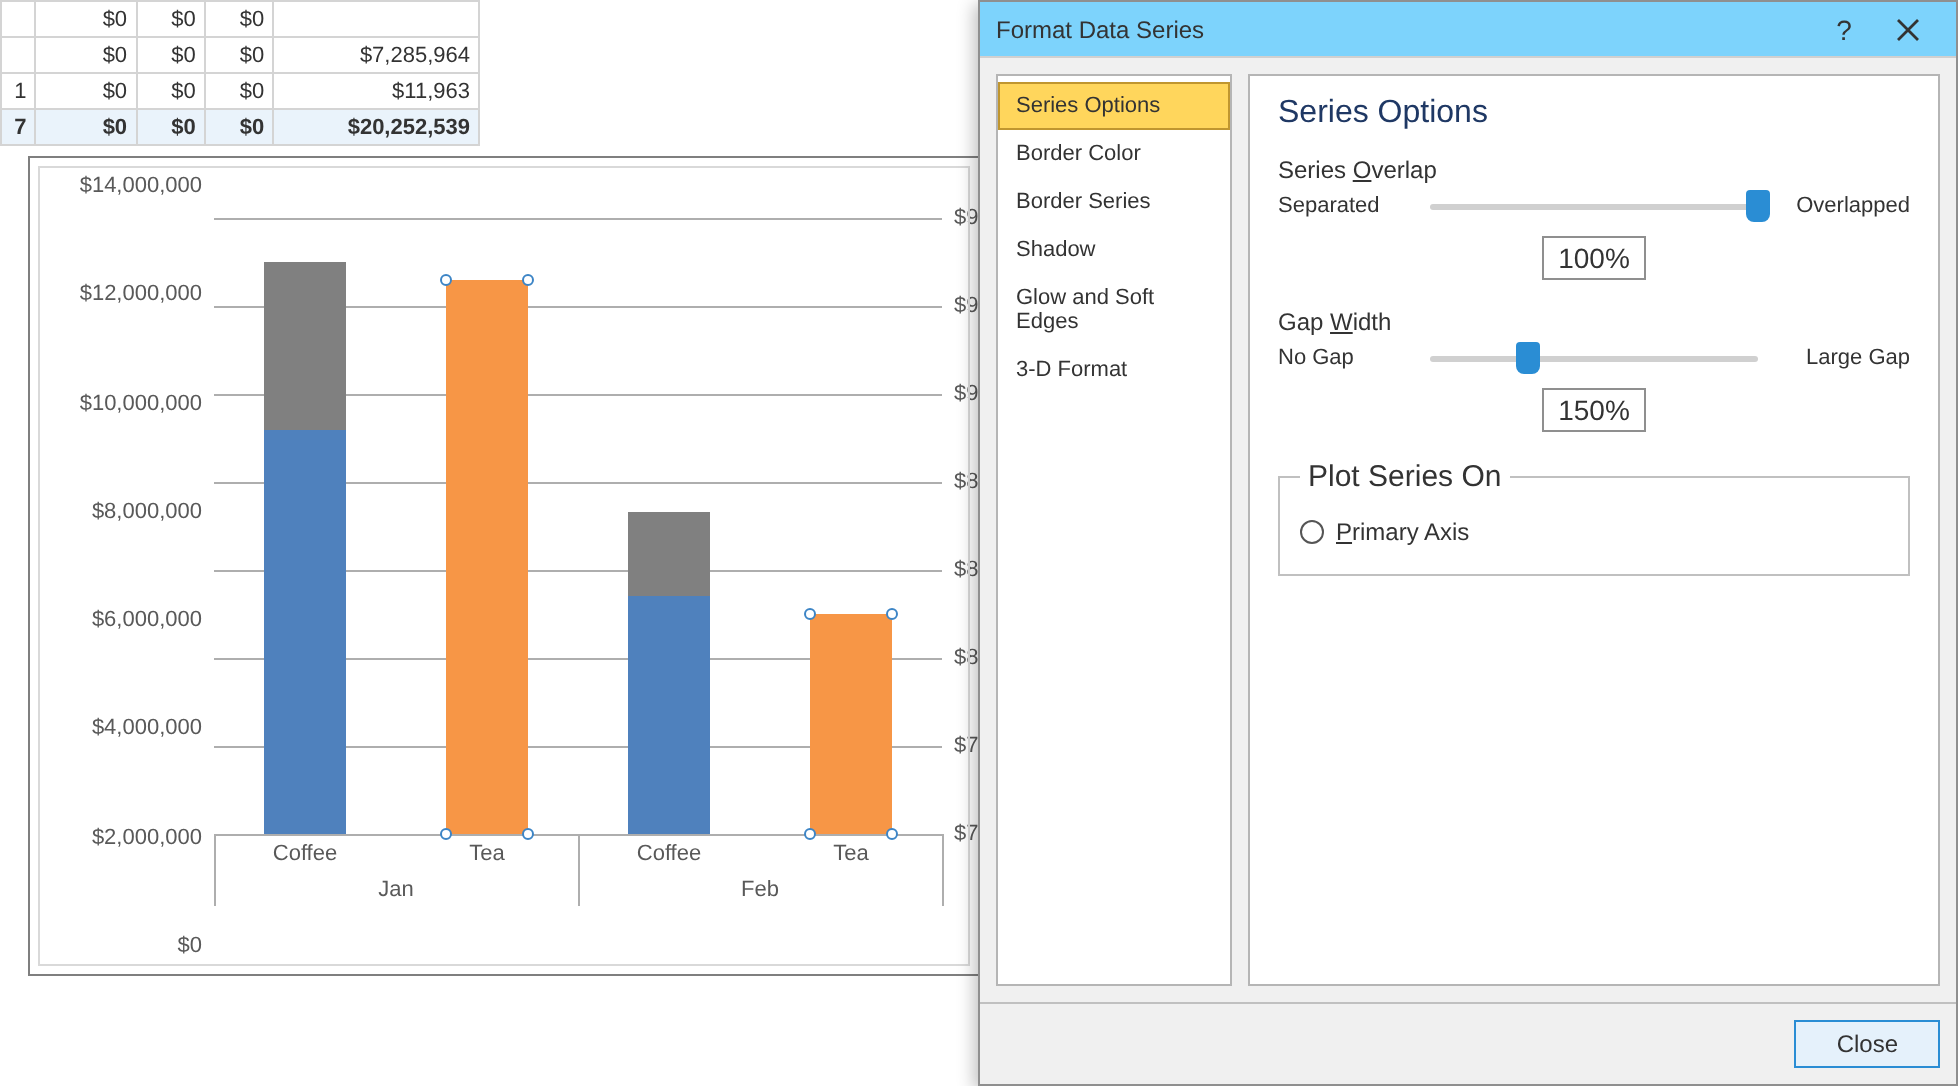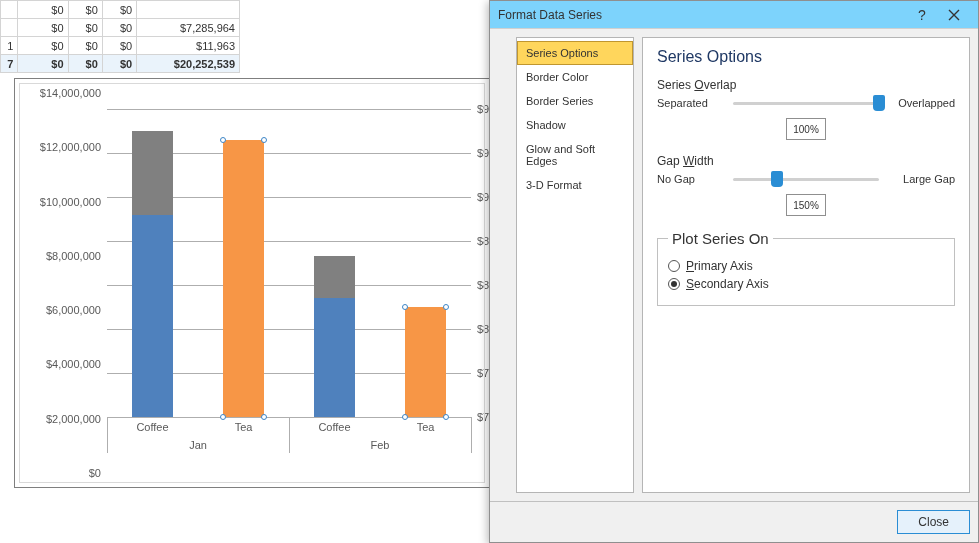--- a/index.html
+++ b/index.html
@@ -27,35 +27,35 @@
   .handle { position:absolute; width:6px; height:6px; border:1px solid #3d85c6; background:#fff; border-radius:50%; }
   .x-label { position:absolute; top:100%; margin-top:4px; font-size:11px; color:#595959; transform:translateX(-50%); white-space:nowrap;text-align:center; }
   .x-group { position:absolute; top:100%; margin-top:22px; font-size:11px; color:#595959; transform:translateX(-50%); }
   .cat-sep { position:absolute; top:100%; width:0; border-left:1px solid #aeaeae; height:36px; }
 
   
   .dialog { position:absolute; top:0; right:0; width:490px; height:543px; border:1px solid #8f8f8f; background:#f0f0f0; box-shadow:-2px 2px 8px rgba(0,0,0,0.25); display:flex; flex-direction:column; }
   .titlebar { height:28px; background:#7dd3fc; border-bottom:1px solid #d0d0d0; display:flex; align-items:center; padding:0 8px; }
   .titlebar .title { flex:1; font-size:12px; }
   .titlebar .win-btn { width:32px; height:22px; display:flex; align-items:center; justify-content:center; font-family:Arial; font-size:14px; cursor:default; }
-  .dialog-body { flex:1; display:flex; padding:8px; gap:8px;margin-left:18px; }
+  .dialog-body { flex:1; display:flex; padding:8px; gap:8px; }
   .nav { width:118px; border:1px solid #b5b5b5; background:#fff; padding:3px 0; }
   .nav-item { padding:5px 8px; font-size:11px; cursor:default; border:1px solid transparent; }
   .nav-item.sel { background:#ffd65c; border:1px solid #c0962f; }
   .content { flex:1; border:1px solid #b5b5b5; background:#fff; padding:10px 14px; overflow:auto; }
   .content h2 { margin:0 0 12px 0; font-size:16px; font-weight:normal; color:#1f3864; }
   .u { text-decoration:underline; }
   .section-label { font-size:12px; margin-bottom:2px; }
   .slider-row { display:flex; align-items:center; gap:10px; font-size:11px; margin-bottom:6px; }
   .slider-row span.end { width:66px; }
   .slider-row span.end.r { text-align:right; }
   .slider { flex:1; height:18px; position:relative; }
   .track { position:absolute; top:8px; left:0; right:0; height:3px; background:#d0d0d0; border-radius:2px; }
   .thumb { position:absolute; top:1px; width:12px; height:16px; background:#2a8dd4; border-radius:2px 2px 4px 4px; transform:translateX(-50%); }
-  .val-box { width:40px; height:22px; border:1px solid #8f8f8f; background:#fff; margin:0 auto 14px auto; display:flex; align-items:center; justify-content:center; font-size:10px; }
+  .val-box { width:52px; height:22px; border:1px solid #8f8f8f; background:#fff; margin:0 auto 14px auto; display:flex; align-items:center; justify-content:center; font-size:14px; }
   fieldset { border:1px solid #c0c0c0; padding:8px 10px 10px 10px; margin:0; }
   legend { font-size:15px; padding:0 4px; }
   .radio { display:flex; align-items:center; gap:6px; font-size:12px; margin:4px 0; }
   .radio .dot { width:12px; height:12px; border:1px solid #555; border-radius:50%; display:flex; align-items:center; justify-content:center; }
   .radio .dot.filled::after { content:""; width:6px; height:6px; background:#333; border-radius:50%; }
   .footer { border-top:1px solid #c0c0c0; background:#f0f0f0; padding:8px; display:flex; justify-content:flex-end;text-align:center; }
   .btn { border:1px solid #2a8dd4; background:#e5f1fb; padding:4px 20px; font-size:12px; cursor:default; }
 </style>
 </head>
 <body>
@@ -196,24 +196,20 @@
         <span class="end r">Large Gap</span>
       </div>
       <div class="val-box">150%</div>
 
       <fieldset>
         <legend>Plot Series On</legend>
         <div class="radio">
           <span class="dot" id="radio-primary"></span>
           <span><span class="u">P</span>rimary Axis</span>
         </div>
-        <div class="radio">
-          <span class="dot filled" id="radio-secondary"></span>
-          <span><span class="u">S</span>econdary Axis</span>
-        </div>
       </fieldset>
     </div>
   </div>
 
   <div class="footer">
     <div class="btn">Close</div>
   </div>
 </div>
 
 </body></html>

